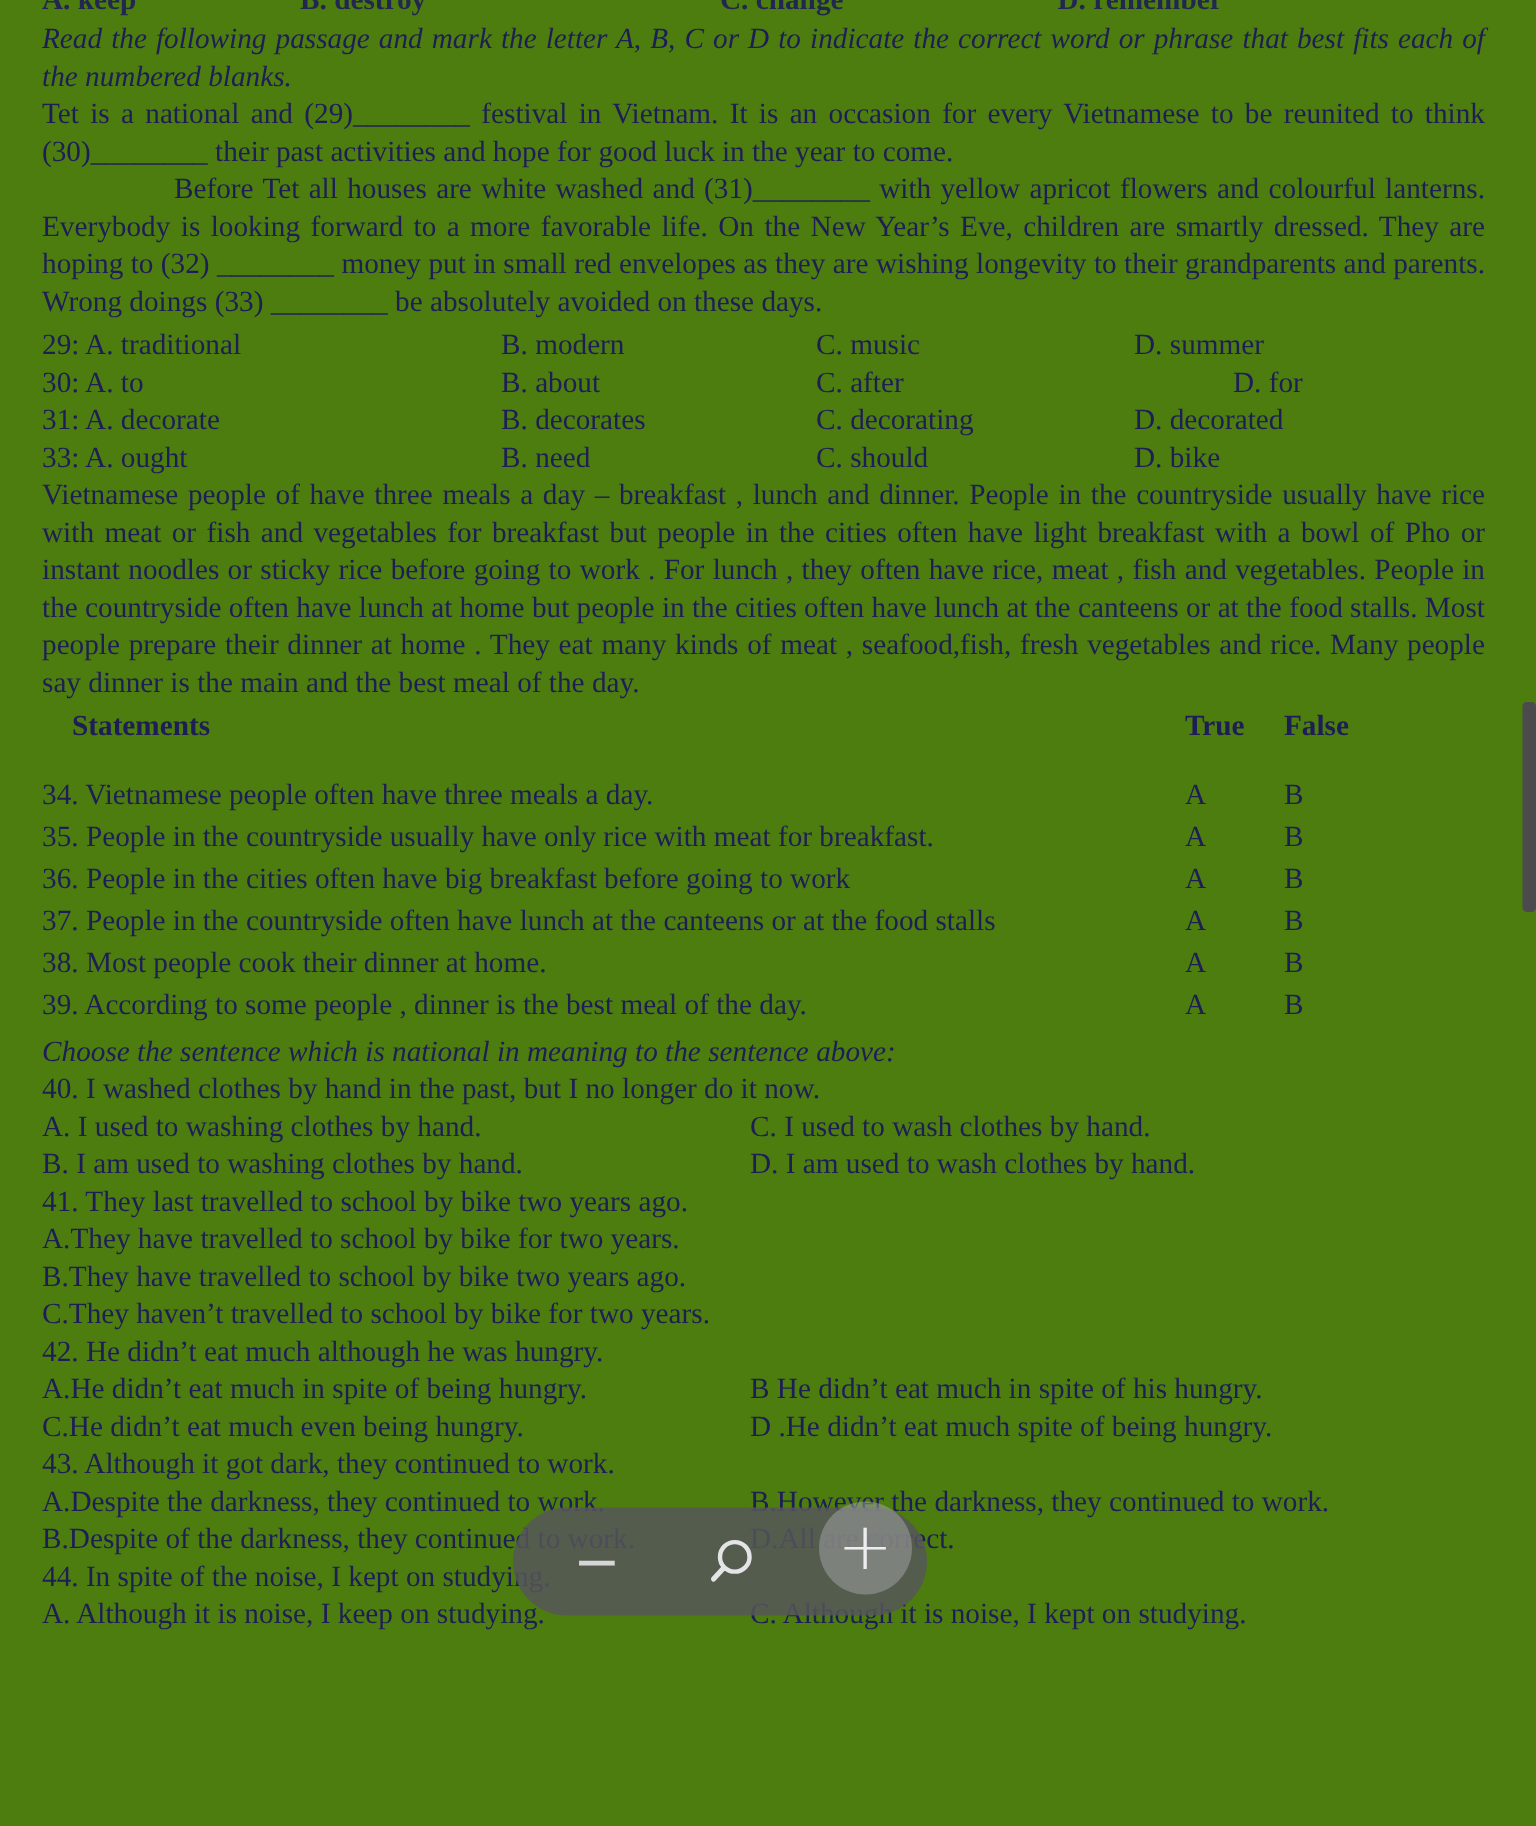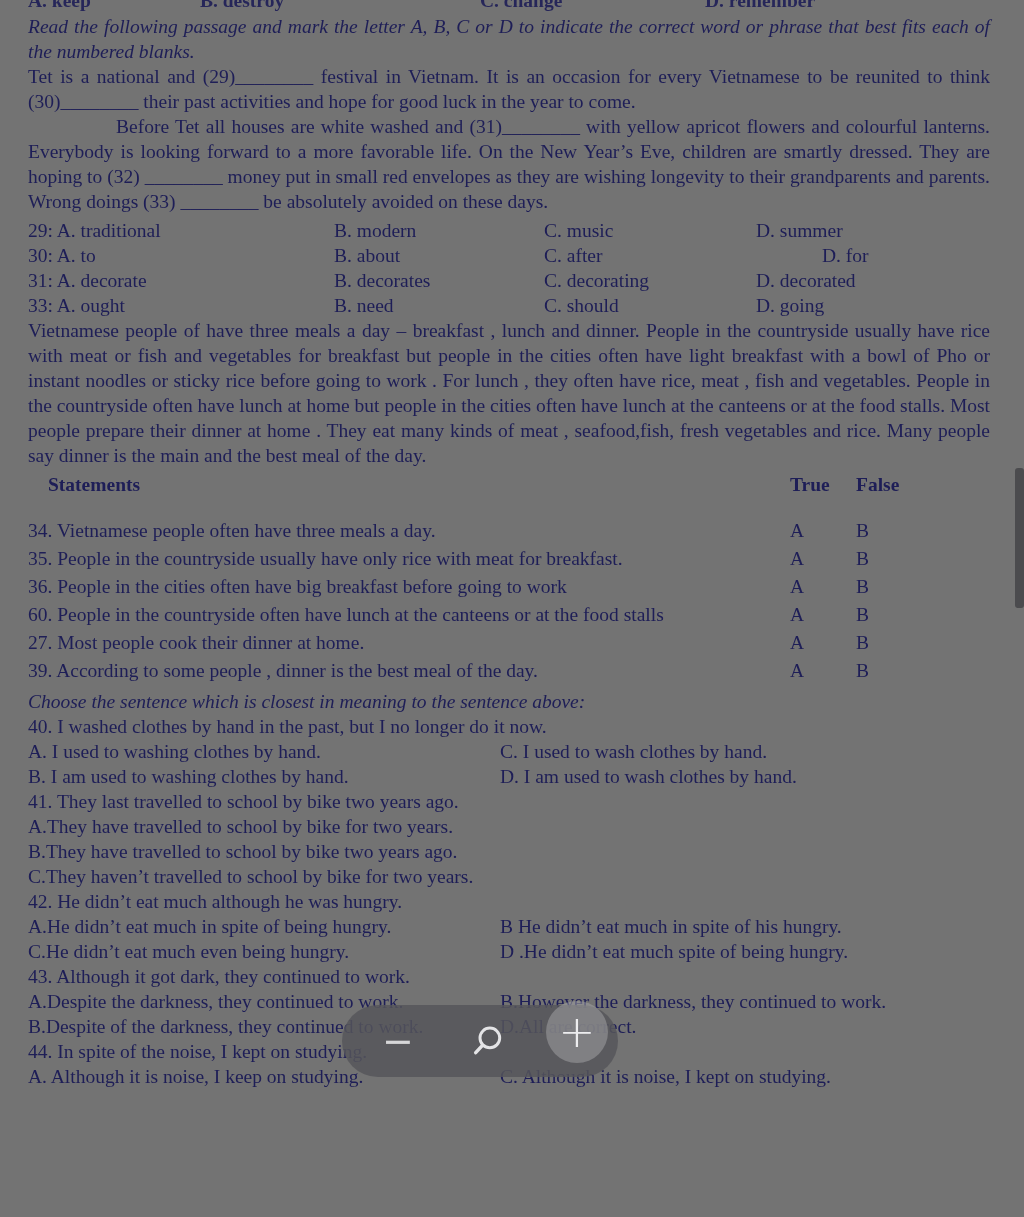--- a/index.html
+++ b/index.html
@@ -1,19 +1,19 @@
 <!DOCTYPE html>
 <html><head>
 <meta charset="utf-8">
 <style>
   html,body{margin:0;padding:0;background:#e8e8e8;}
   .page{
     position:relative;
     width:1024px;height:1217px;
-    background:#737373;
+    background:#4d7c0f;
     color:#1e1e57;
     font-family:"Liberation Serif","DejaVu Serif",serif;
     font-size:19.5px;
     line-height:25px;
     overflow:hidden;
   }
   .content{padding:0 34px 0 28px;}
   p{margin:0;}
   .justify{text-align:justify;}
   .instr{font-weight:400;font-style:italic;}
@@ -101,21 +101,21 @@
         <div class="mcq-row">
           <span class="mcq-cell">31: A. decorate</span>
           <span class="mcq-cell">B. decorates</span>
           <span class="mcq-cell">C. decorating</span>
           <span class="mcq-cell">D. decorated</span>
         </div>
         <div class="mcq-row">
           <span class="mcq-cell">33:  A. ought</span>
           <span class="mcq-cell">B. need</span>
           <span class="mcq-cell">C. should</span>
-          <span class="mcq-cell">D. going</span>
+          <span class="mcq-cell">D. bike</span>
         </div>
       </div>
 
     <p class="justify">Vietnamese people of have three meals a day – breakfast , lunch and dinner. People in the countryside usually have rice with meat or fish and vegetables for breakfast but people in the cities often have light breakfast with a bowl of Pho or instant noodles or sticky rice before going to work . For lunch , they often have rice, meat , fish and vegetables. People in the countryside often have lunch at home but people in the cities often have lunch at the canteens or at the food stalls. Most people prepare their dinner at home . They eat many kinds of meat , seafood,fish, fresh vegetables and rice. Many people say dinner is the main and the best meal of the day.</p>
 
     <div class="stmt-header">
       <span class="s-label">Statements</span>
       <span>True</span>
       <span>False</span>
     </div>
@@ -129,37 +129,37 @@
           <span class="stmt-text">35. People in the countryside usually have only rice with meat for breakfast.</span>
           <span>A</span>
           <span>B</span>
         </div>
         <div class="stmt-row">
           <span class="stmt-text">36. People in the cities often have big breakfast before going to work</span>
           <span>A</span>
           <span>B</span>
         </div>
         <div class="stmt-row">
-          <span class="stmt-text">60. People in the countryside often have lunch at the canteens or at the food stalls</span>
-          <span>A</span>
-          <span>B</span>
-        </div>
-        <div class="stmt-row">
-          <span class="stmt-text">27. Most people cook their dinner at home.</span>
+          <span class="stmt-text">37. People in the countryside often have lunch at the canteens or at the food stalls</span>
+          <span>A</span>
+          <span>B</span>
+        </div>
+        <div class="stmt-row">
+          <span class="stmt-text">38. Most people cook their dinner at home.</span>
           <span>A</span>
           <span>B</span>
         </div>
         <div class="stmt-row">
           <span class="stmt-text">39. According to some people , dinner is the best meal of the day.</span>
           <span>A</span>
           <span>B</span>
         </div>
       </div>
 
-    <p class="instr sec3">Choose the sentence which is closest in meaning to the sentence above:</p>
+    <p class="instr sec3">Choose the sentence which is national in meaning to the sentence above:</p>
     <div>
         <div class="question">
           <div class="q-prompt">40. I washed clothes by hand in the past, but I no longer do it now.</div>
           <div class="opt-line two">
             <span class="opt">A. I used to washing clothes by hand.</span>
             <span class="opt">C. I used to wash clothes by hand.</span>
           </div>
           <div class="opt-line two">
             <span class="opt">B. I am used to washing clothes by hand.</span>
             <span class="opt">D. I am used to wash clothes by hand.</span>

